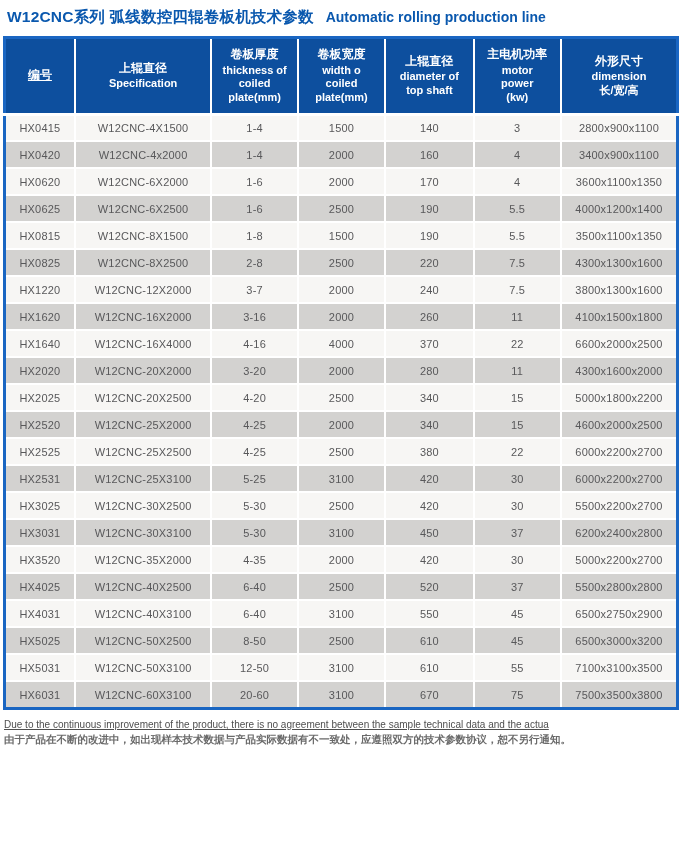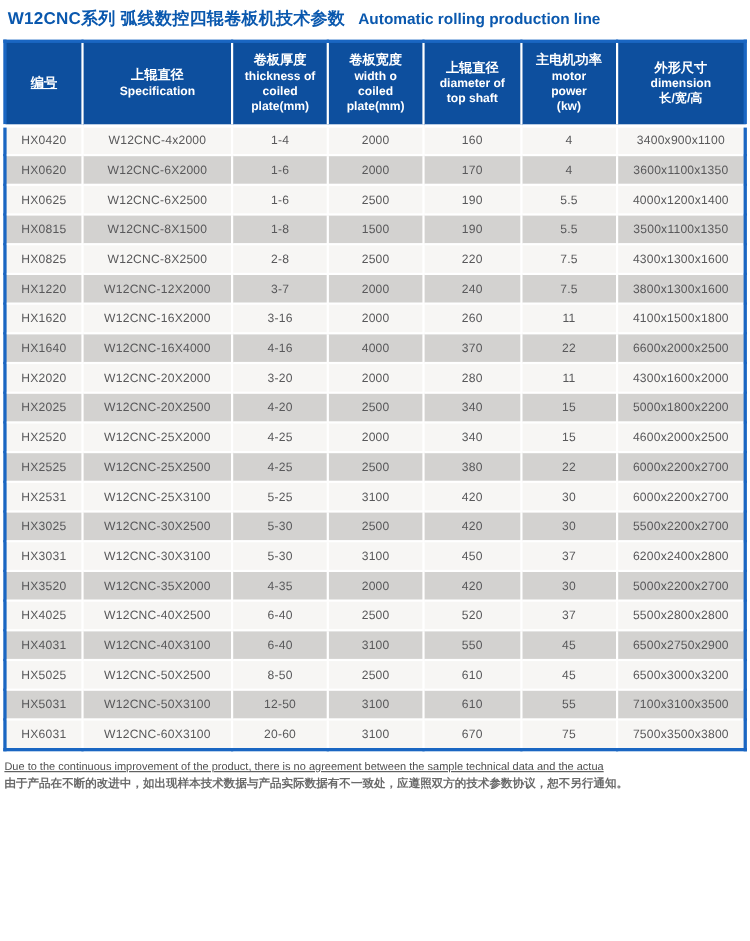--- a/index.html
+++ b/index.html
@@ -147,20 +147,29 @@
         </th>
         <th>
           <span class="th-zh">外形尺寸</span>
           <span class="th-en">dimension
 长/宽/高</span>
         </th>
       </tr>
     </thead>
     <tbody>
         <tr>
+          <td>HX0415</td>
+          <td>W12CNC-4X1500</td>
+          <td>1-4</td>
+          <td>1500</td>
+          <td>140</td>
+          <td>3</td>
+          <td>2800x900x1100</td>
+        </tr>
+        <tr>
           <td>HX0420</td>
           <td>W12CNC-4x2000</td>
           <td>1-4</td>
           <td>2000</td>
           <td>160</td>
           <td>4</td>
           <td>3400x900x1100</td>
         </tr>
         <tr>
           <td>HX0620</td>

